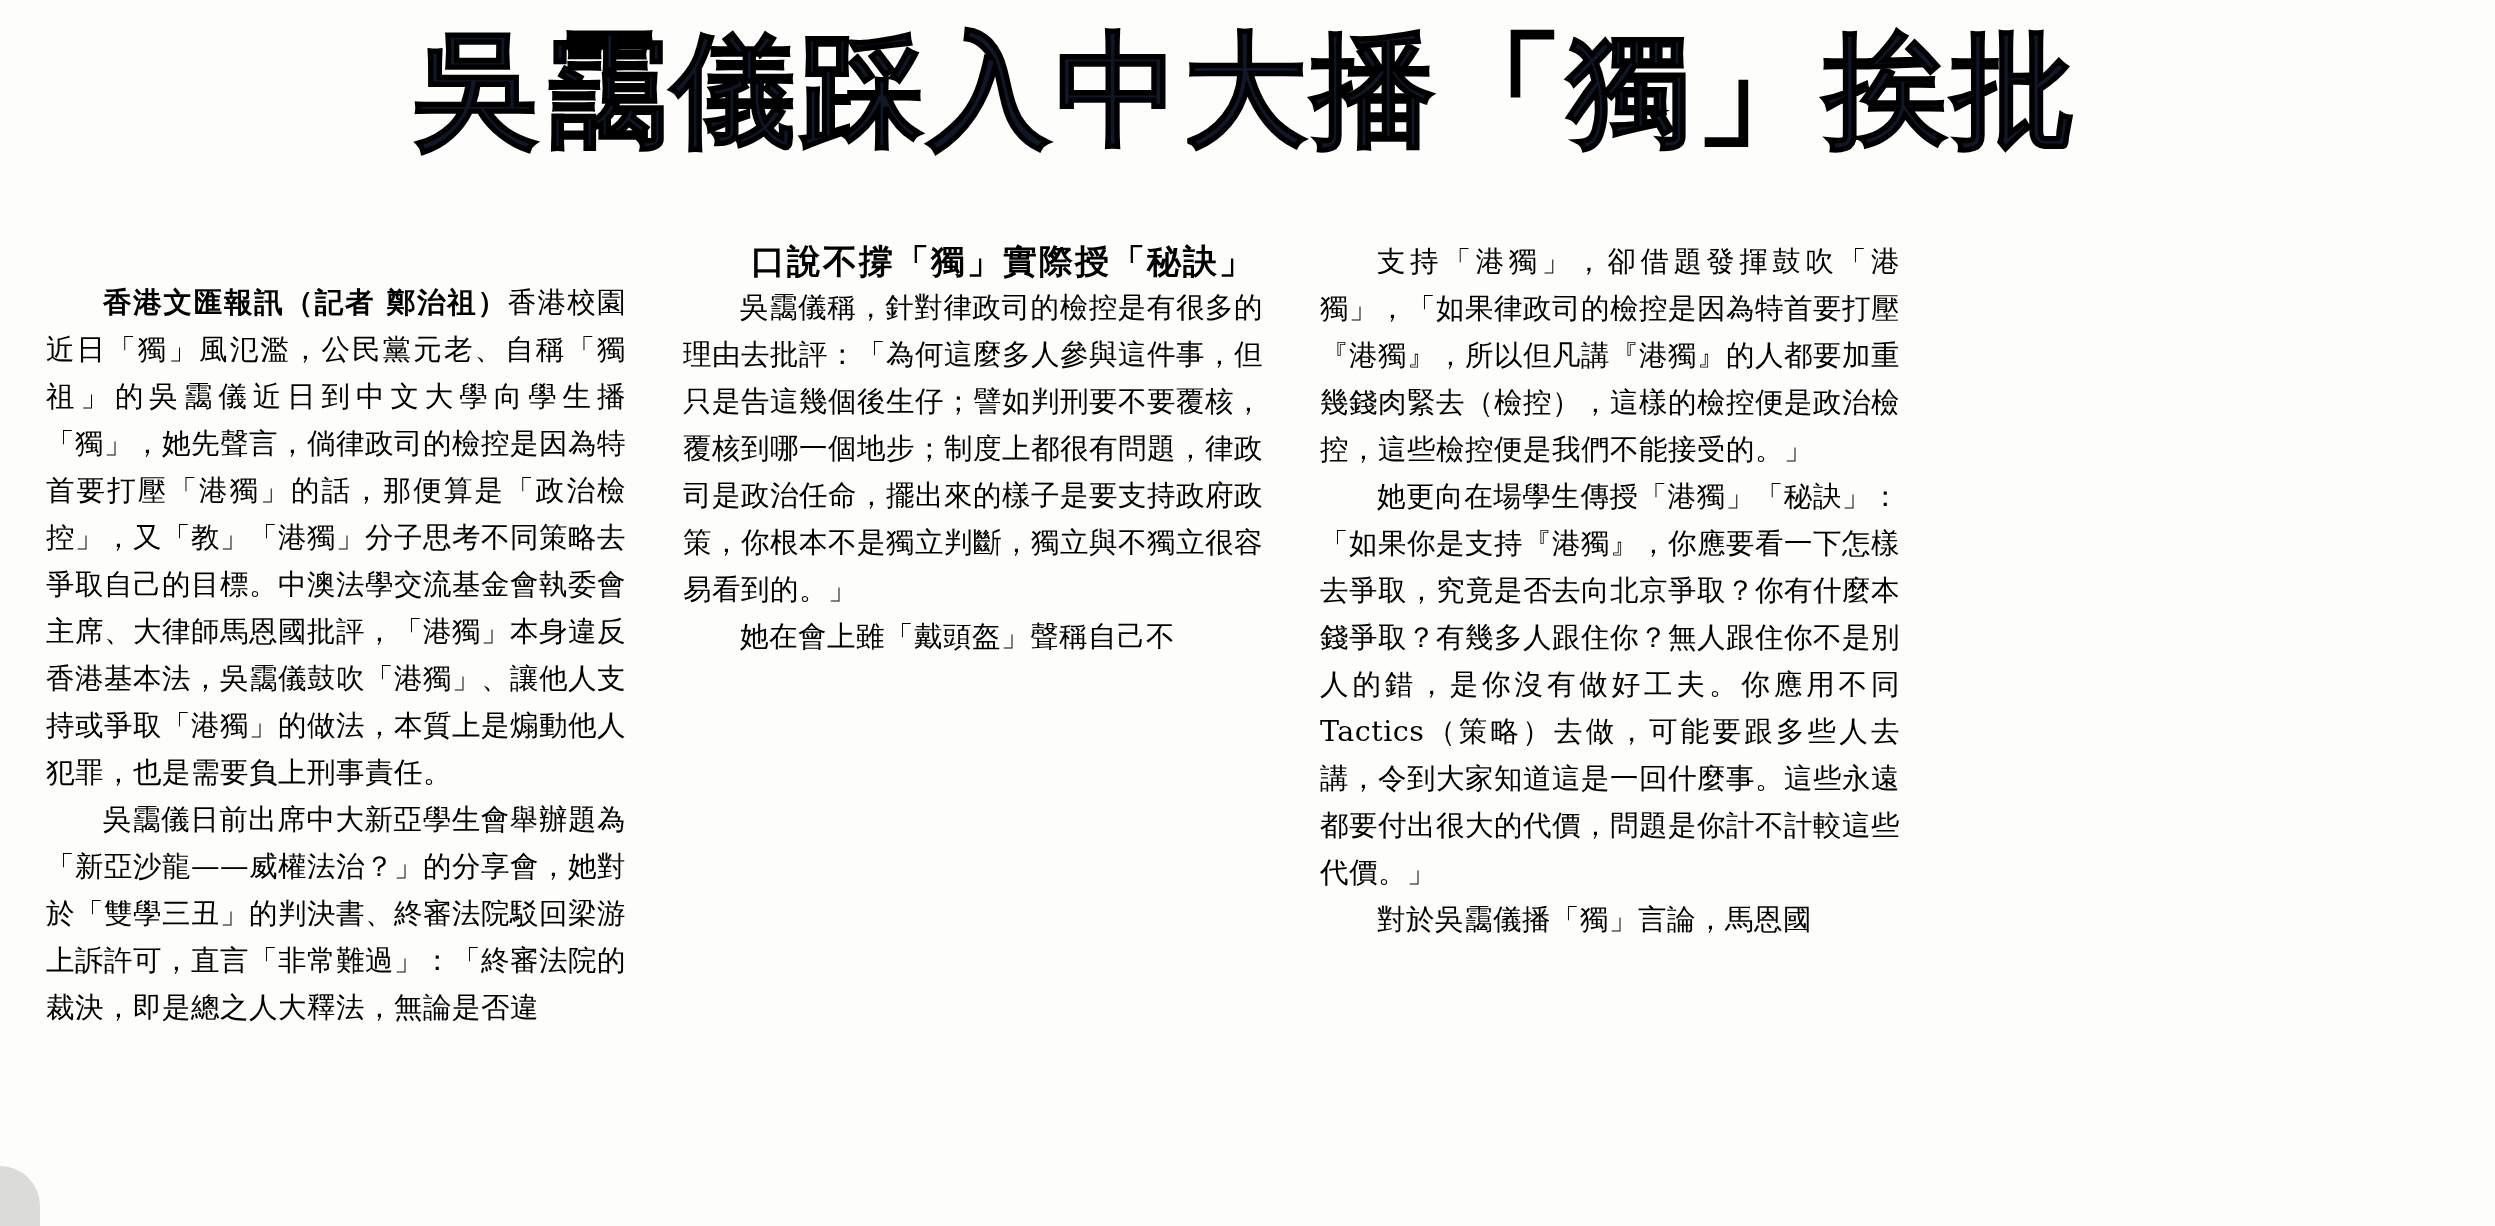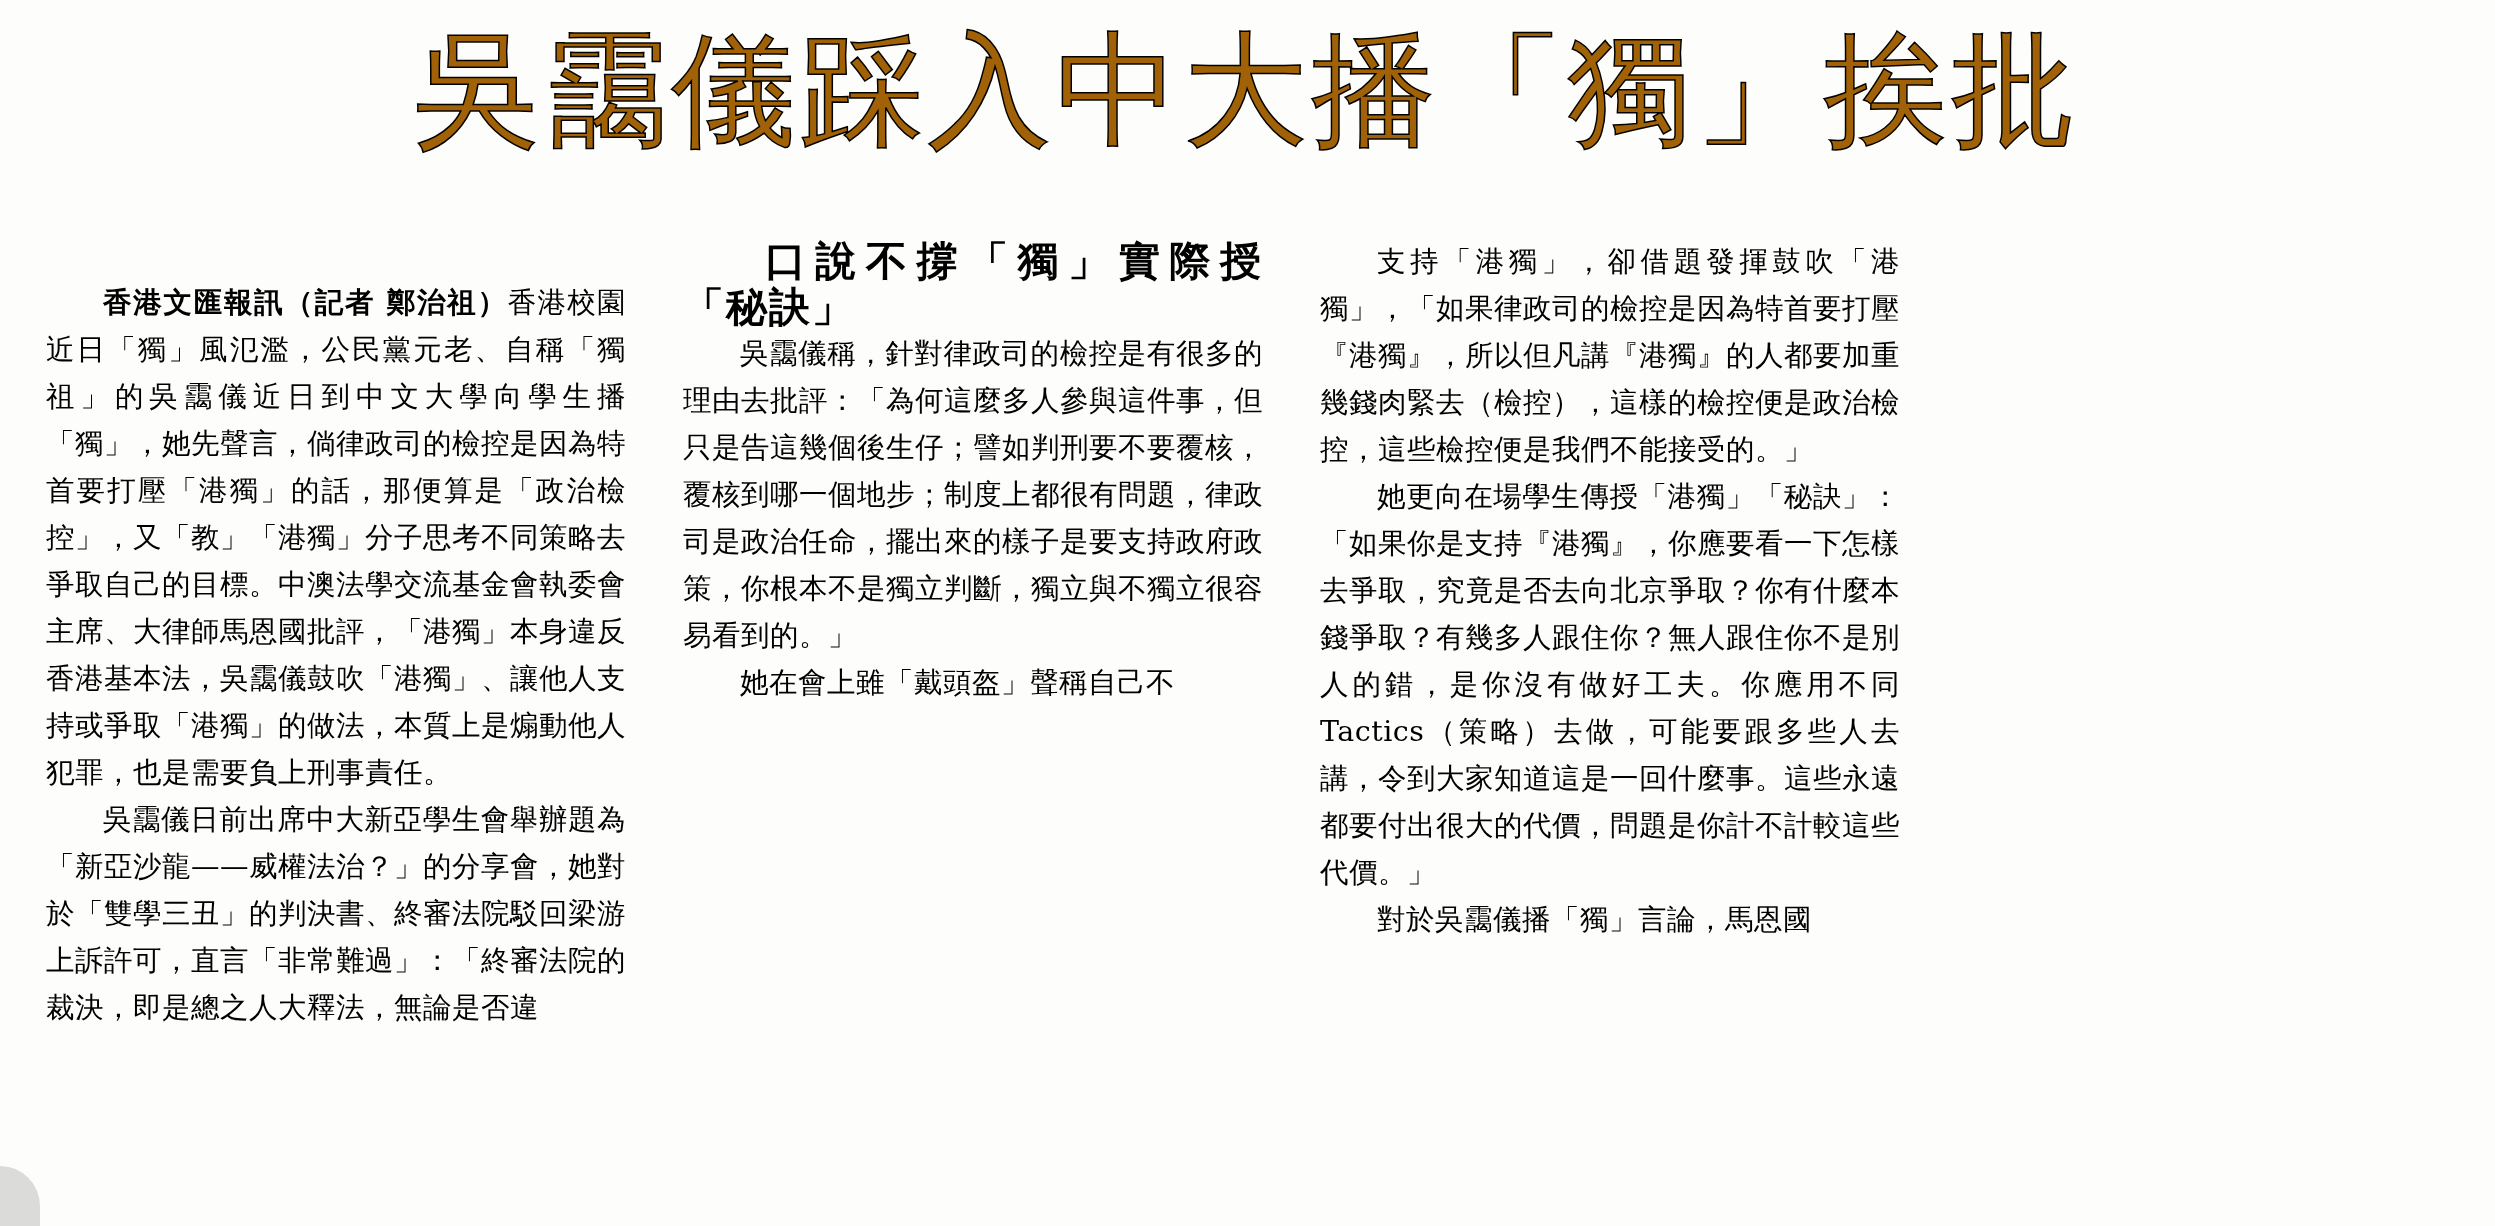--- a/index.html
+++ b/index.html
@@ -21,25 +21,25 @@
     background: #fdfdfb;
   }
   
   .headline {
     position: absolute;
     top: 28px;
     left: 0;
     width: 2495px;
     text-align: center;
     font-family: "DejaVu Sans", "Liberation Sans", sans-serif;
-    font-weight: normal;
+    font-weight: bold;
     font-size: 124px;
     line-height: 1.0;
     letter-spacing: 4px;
-    color: #a16207;
+    color: #0f172a;
     -webkit-text-stroke: 1.5px #000;
   }
   
   .columns {
     position: absolute;
     top: 238px;
     left: 46px;
     width: 2410px;
     height: 960px;
   }
@@ -64,21 +64,21 @@
   .col4 { left: 1911px; width: 545px; }
 
   .lead-in {
     font-family: "DejaVu Sans", "Liberation Sans", sans-serif;
     font-weight: bold;
     letter-spacing: 1px;
   }
   .subhead {
     font-family: Liberation Sans, sans-serif;
     font-weight: bold;
-    font-size: 41px;
+    font-size: 34px;
     letter-spacing: 2px;
     margin: 14px 0 10px 0;
     text-indent: 0;
     line-height: 46px;
   }
   .corner-smudge {
     position: absolute;
     left: 0;
     bottom: 0;
     width: 40px;

